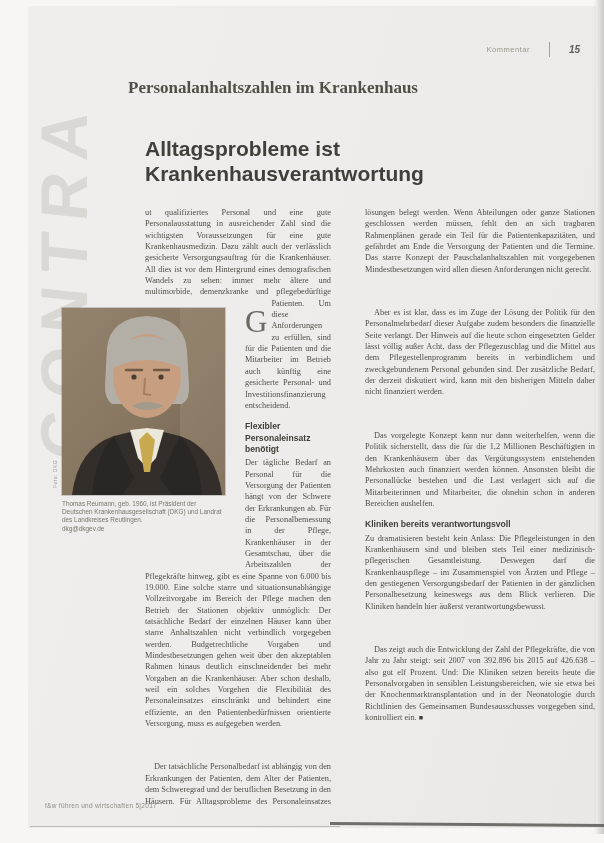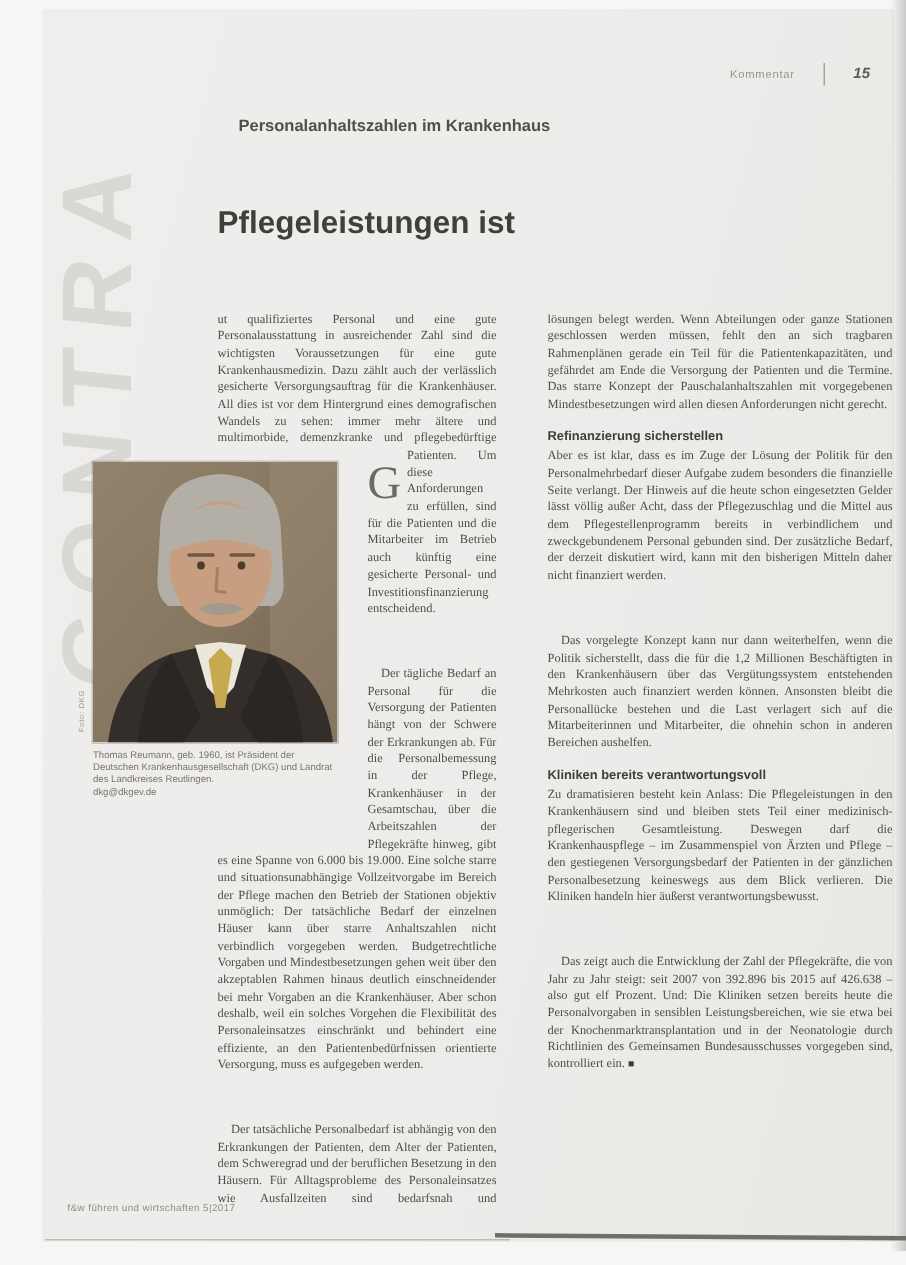--- a/index.html
+++ b/index.html
@@ -32,23 +32,23 @@
   .header .hdiv{width:1px;height:15px;background:#a5a39b;}
   .header .pagenum{font-size:10px;color:#5e5d56;font-weight:bold;font-style:italic;}
   .contra{
     position:absolute;left:26px;top:455px;
     transform:rotate(-90deg) skewX(-6deg);transform-origin:left top;
     font-family:"Liberation Sans", sans-serif;
     font-size:66px;font-weight:bold;letter-spacing:13px;
     color:#d9d8d4;white-space:nowrap;
   }
   .kicker{
-    position:absolute;left:159px;top:78px;
-    font-family:Liberation Sans, sans-serif;
-    font-size:11px;font-weight:bold;color:#504f48;
+    position:absolute;left:128px;top:78px;
+    font-family:Liberation Serif, serif;
+    font-size:17px;font-weight:bold;color:#504f48;
   }
   .headline{
     position:absolute;left:145px;top:136px;margin:0;
     font-family:"Liberation Sans", sans-serif;
     font-size:21px;line-height:25px;font-weight:bold;color:#403f3a;
   }
   .photo{
     position:absolute;left:62px;top:308px;width:163px;height:187px;
     box-shadow:0 0 0 1px rgba(80,75,68,0.25);
   }
@@ -101,22 +101,22 @@
 <div class="header">
   <span class="section">Kommentar</span>
   <span class="hdiv"></span>
   <span class="pagenum">15</span>
 </div>
 
 <div class="contra">CONTRA</div>
 
 <div class="kicker">Personalanhaltszahlen im Krankenhaus</div>
 
-<h1 class="headline"><span>Pflegeleistungen ist</span><br>
-</h1>
+<h1 class="headline"><span>Alltagsprobleme ist</span><br>
+<span>Krankenhausverantwortung</span></h1>
 
 <div class="photo">
   <svg width="163" height="187" viewBox="0 0 163 187">
     <defs>
       <linearGradient id="bgGrad" x1="0" y1="0" x2="1" y2="1">
         <stop offset="0" stop-color="#93826c"></stop>
         <stop offset="0.55" stop-color="#86755f"></stop>
         <stop offset="1" stop-color="#6f5f4d"></stop>
       </linearGradient>
     </defs>
@@ -143,27 +143,27 @@
 
 <div class="caption">
   <span>Thomas Reumann, geb. 1960, ist Präsident der Deutschen Krankenhausgesellschaft (DKG) und Landrat des Landkreises Reutlingen.</span>
   <span class="email">dkg@dkgev.de</span>
 </div>
 
 <div class="col col-left">
   <div class="sp-a"></div>
   <div class="sp-b"></div>
   <p><span class="dropcap">G</span><span>ut qualifiziertes Personal und eine gute Personalausstattung in ausreichender Zahl sind die wichtigsten Voraussetzungen für eine gute Krankenhausmedizin. Dazu zählt auch der verlässlich gesicherte Versorgungsauftrag für die Krankenhäuser. All dies ist vor dem Hintergrund eines demografischen Wandels zu sehen: immer mehr ältere und multimorbide, demenzkranke und pflegebedürftige Patienten. Um diese Anforderungen zu erfüllen, sind für die Patienten und die Mitarbeiter im Betrieb auch künftig eine gesicherte Personal- und Investitionsfinanzierung entscheidend.</span></p>
+  <h3>Flexibler Personaleinsatz benötigt</h3>
   <p>Der tägliche Bedarf an Personal für die Versorgung der Patienten hängt von der Schwere der Erkrankungen ab. Für die Personalbemessung in der Pflege, Krankenhäuser in der Gesamtschau, über die Arbeitszahlen der Pflegekräfte hinweg, gibt es eine Spanne von 6.000 bis 19.000. Eine solche starre und situationsunabhängige Vollzeitvorgabe im Bereich der Pflege machen den Betrieb der Stationen objektiv unmöglich: Der tatsächliche Bedarf der einzelnen Häuser kann über starre Anhaltszahlen nicht verbindlich vorgegeben werden. Budgetrechtliche Vorgaben und Mindestbesetzungen gehen weit über den akzeptablen Rahmen hinaus deutlich einschneidender bei mehr Vorgaben an die Krankenhäuser. Aber schon deshalb, weil ein solches Vorgehen die Flexibilität des Personaleinsatzes einschränkt und behindert eine effiziente, an den Patientenbedürfnissen orientierte Versorgung, muss es aufgegeben werden.</p>
   <p>Der tatsächliche Personalbedarf ist abhängig von den Erkrankungen der Patienten, dem Alter der Patienten, dem Schweregrad und der beruflichen Besetzung in den Häusern. Für Alltagsprobleme des Personaleinsatzes wie Ausfallzeiten sind bedarfsnah und situationsgebunden Vorkehrungen und flexible Lösungen erforderlich: Hilfskräfte mit offenen Arbeitsprofilen und Springer sowie die Beteiligung von Bausteinen oder Vergütungs-</p>
 </div>
 
 <div class="col col-right">
   <p>lösungen belegt werden. Wenn Abteilungen oder ganze Stationen geschlossen werden müssen, fehlt den an sich tragbaren Rahmenplänen gerade ein Teil für die Patientenkapazitäten, und gefährdet am Ende die Versorgung der Patienten und die Termine. Das starre Konzept der Pauschalanhaltszahlen mit vorgegebenen Mindestbesetzungen wird allen diesen Anforderungen nicht gerecht.</p>
-  <h3>Refinanzierung sicherstellen</h3>
   <p>Aber es ist klar, dass es im Zuge der Lösung der Politik für den Personalmehrbedarf dieser Aufgabe zudem besonders die finanzielle Seite verlangt. Der Hinweis auf die heute schon eingesetzten Gelder lässt völlig außer Acht, dass der Pflegezuschlag und die Mittel aus dem Pflegestellenprogramm bereits in verbindlichem und zweckgebundenem Personal gebunden sind. Der zusätzliche Bedarf, der derzeit diskutiert wird, kann mit den bisherigen Mitteln daher nicht finanziert werden.</p>
   <p>Das vorgelegte Konzept kann nur dann weiterhelfen, wenn die Politik sicherstellt, dass die für die 1,2 Millionen Beschäftigten in den Krankenhäusern über das Vergütungssystem entstehenden Mehrkosten auch finanziert werden können. Ansonsten bleibt die Personallücke bestehen und die Last verlagert sich auf die Mitarbeiterinnen und Mitarbeiter, die ohnehin schon in anderen Bereichen aushelfen.</p>
   <h3>Kliniken bereits verantwortungsvoll</h3>
   <p>Zu dramatisieren besteht kein Anlass: Die Pflegeleistungen in den Krankenhäusern sind und bleiben stets Teil einer medizinisch-pflegerischen Gesamtleistung. Deswegen darf die Krankenhauspflege – im Zusammenspiel von Ärzten und Pflege – den gestiegenen Versorgungsbedarf der Patienten in der gänzlichen Personalbesetzung keineswegs aus dem Blick verlieren. Die Kliniken handeln hier äußerst verantwortungsbewusst.</p>
   <p><span>Das zeigt auch die Entwicklung der Zahl der Pflegekräfte, die von Jahr zu Jahr steigt: seit 2007 von 392.896 bis 2015 auf 426.638 – also gut elf Prozent. Und: Die Kliniken setzen bereits heute die Personalvorgaben in sensiblen Leistungsbereichen, wie sie etwa bei der Knochenmarktransplantation und in der Neonatologie durch Richtlinien des Gemeinsamen Bundesausschusses vorgegeben sind, kontrolliert ein.</span> <span class="endmark">■</span></p>
 </div>
 
 <div class="footer">f&amp;w führen und wirtschaften 5|2017</div>
 
 <div class="edge-right"></div>

